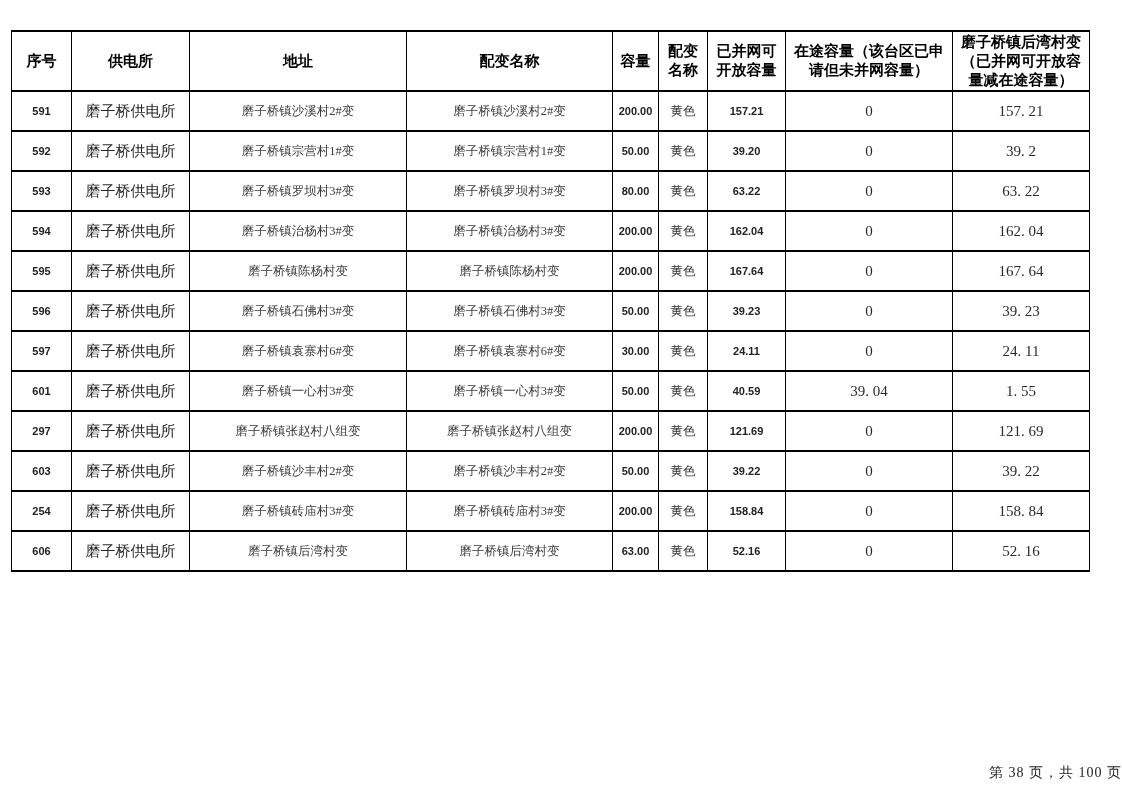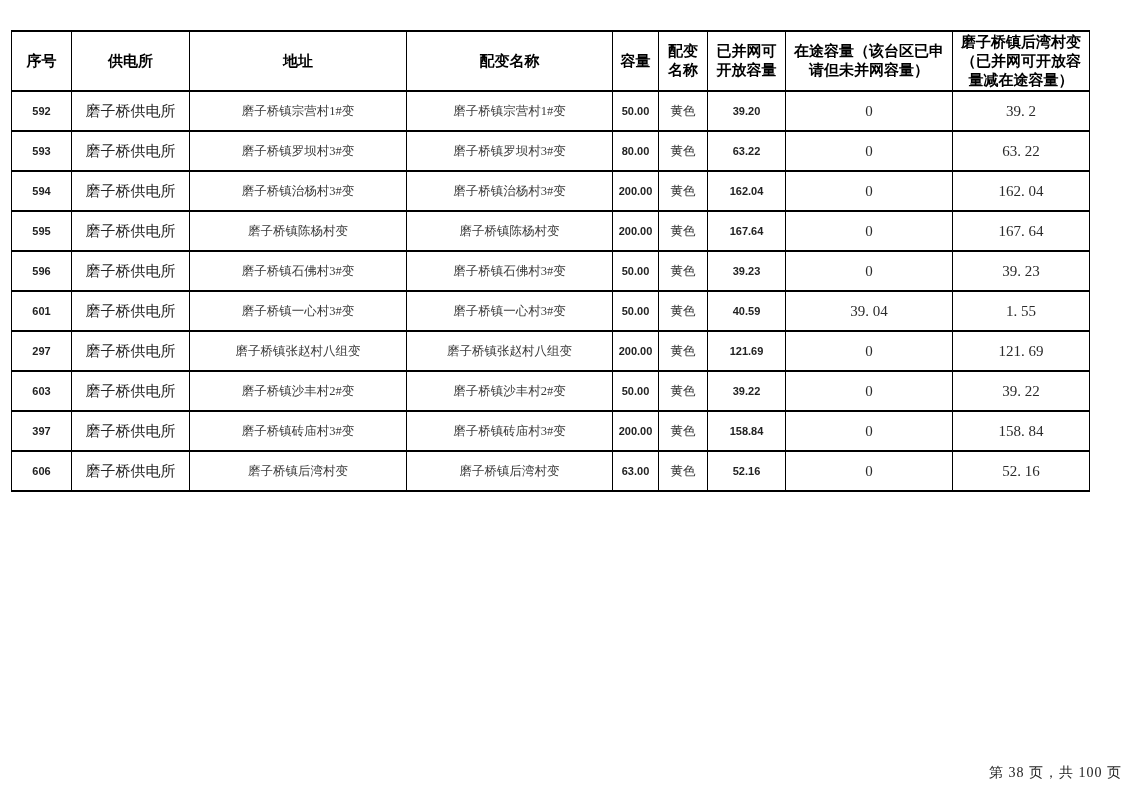--- a/index.html
+++ b/index.html
@@ -52,20 +52,31 @@
         <th class="col-transformer">配变名称</th>
         <th class="col-capacity">容量</th>
         <th class="col-grade">配变名称</th>
         <th class="col-grid_open">已并网可开放容量</th>
         <th class="col-in_transit">在途容量（该台区已申请但未并网容量）</th>
         <th class="col-remaining">磨子桥镇后湾村变（已并网可开放容量减在途容量）</th>
       </tr>
     </thead>
     <tbody>
         <tr>
+          <td class="col-index">591</td>
+          <td class="col-station">磨子桥供电所</td>
+          <td class="col-address">磨子桥镇沙溪村2#变</td>
+          <td class="col-transformer">磨子桥镇沙溪村2#变</td>
+          <td class="col-capacity">200.00</td>
+          <td class="col-grade">黄色</td>
+          <td class="col-grid_open">157.21</td>
+          <td class="col-in_transit">0</td>
+          <td class="col-remaining">157. 21</td>
+        </tr>
+        <tr>
           <td class="col-index">592</td>
           <td class="col-station">磨子桥供电所</td>
           <td class="col-address">磨子桥镇宗营村1#变</td>
           <td class="col-transformer">磨子桥镇宗营村1#变</td>
           <td class="col-capacity">50.00</td>
           <td class="col-grade">黄色</td>
           <td class="col-grid_open">39.20</td>
           <td class="col-in_transit">0</td>
           <td class="col-remaining">39. 2</td>
         </tr>
@@ -107,20 +118,31 @@
           <td class="col-station">磨子桥供电所</td>
           <td class="col-address">磨子桥镇石佛村3#变</td>
           <td class="col-transformer">磨子桥镇石佛村3#变</td>
           <td class="col-capacity">50.00</td>
           <td class="col-grade">黄色</td>
           <td class="col-grid_open">39.23</td>
           <td class="col-in_transit">0</td>
           <td class="col-remaining">39. 23</td>
         </tr>
         <tr>
+          <td class="col-index">597</td>
+          <td class="col-station">磨子桥供电所</td>
+          <td class="col-address">磨子桥镇袁寨村6#变</td>
+          <td class="col-transformer">磨子桥镇袁寨村6#变</td>
+          <td class="col-capacity">30.00</td>
+          <td class="col-grade">黄色</td>
+          <td class="col-grid_open">24.11</td>
+          <td class="col-in_transit">0</td>
+          <td class="col-remaining">24. 11</td>
+        </tr>
+        <tr>
           <td class="col-index">601</td>
           <td class="col-station">磨子桥供电所</td>
           <td class="col-address">磨子桥镇一心村3#变</td>
           <td class="col-transformer">磨子桥镇一心村3#变</td>
           <td class="col-capacity">50.00</td>
           <td class="col-grade">黄色</td>
           <td class="col-grid_open">40.59</td>
           <td class="col-in_transit">39. 04</td>
           <td class="col-remaining">1. 55</td>
         </tr>
@@ -140,21 +162,21 @@
           <td class="col-station">磨子桥供电所</td>
           <td class="col-address">磨子桥镇沙丰村2#变</td>
           <td class="col-transformer">磨子桥镇沙丰村2#变</td>
           <td class="col-capacity">50.00</td>
           <td class="col-grade">黄色</td>
           <td class="col-grid_open">39.22</td>
           <td class="col-in_transit">0</td>
           <td class="col-remaining">39. 22</td>
         </tr>
         <tr>
-          <td class="col-index">397</td>
+          <td class="col-index">254</td>
           <td class="col-station">磨子桥供电所</td>
           <td class="col-address">磨子桥镇砖庙村3#变</td>
           <td class="col-transformer">磨子桥镇砖庙村3#变</td>
           <td class="col-capacity">200.00</td>
           <td class="col-grade">黄色</td>
           <td class="col-grid_open">158.84</td>
           <td class="col-in_transit">0</td>
           <td class="col-remaining">158. 84</td>
         </tr>
         <tr>

